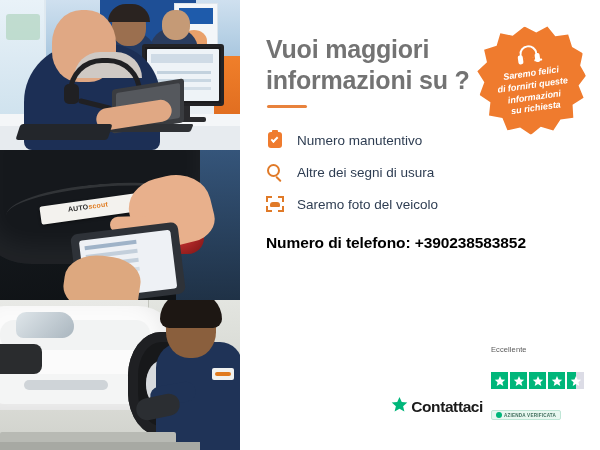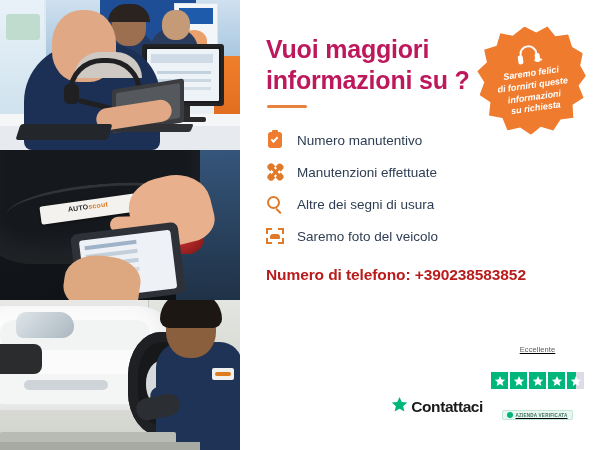--- a/index.html
+++ b/index.html
@@ -142,21 +142,21 @@
   .content {
     position: relative;
     flex: 1 1 auto;
     padding: 34px 22px 0 26px;
     background: #ffffff;
   }
   .headline {
     font-size: 25px;
     line-height: 1.22;
     font-weight: bold;
-    color: #be185d;
+    color: #737373;
     letter-spacing: -.2px;
     max-width: 210px;
   }
   .rule {
     margin: 10px 0 0 1px;
     width: 40px; height: 3px;
     background: #e8823c;
     border-radius: 2px;
   }
 
@@ -269,37 +269,37 @@
     background:#e07a28; border-radius:3px 3px 1px 1px;
   }
   
   .ico-plus .h, .ico-plus .v { position:absolute; background:#e07a28; border-radius:2px; }
   .ico-plus .h { left:1px; top:8px; width:16px; height:2.4px; }
   .ico-plus .v { left:7px; top:2px; width:2.4px; height:15px; }
 
   
   .phone {
     margin-top: 16px;
-    font-size: 15.5px; font-weight: bold; color: #b91c1c;
+    font-size: 15.5px; font-weight: bold; color: #000000;
     letter-spacing: -.1px;
   }
   .sub {
     margin-top: 9px;
     font-size: 11.8px; line-height: 1.55; color: #3a4758;
   }
 
   
   .tp {
     position: absolute;
     right: 16px; bottom: 30px;
     display: flex; align-items: flex-end; gap: 8px;
   }
   .tp .logo { display:flex; align-items:center; gap:3px; padding-bottom:3px; }
   .tp .logo .name { font-size: 15.5px; font-weight: bold; color:#1a1a1a; letter-spacing:-.4px; }
-  .tp .rate { display:flex; flex-direction:column; align-items:center; gap:18px;text-decoration:underline; }
+  .tp .rate { display:flex; flex-direction:column; align-items:flex-start; gap:18px; }
   .tp .rate .cap { font-size:7.5px; color:#5a5a5a; letter-spacing:.1px; }
   .tp .stars { display:flex; gap:2px; }
   .tp .stars .s {
     width:17px; height:17px; background:#00b67a;
     display:flex; align-items:center; justify-content:center;
   }
   .tp .stars .s.half { background:#00b67a; position:relative; }
   .tp .stars .s.half:after {
     content:""; position:absolute; right:0; top:0; width:45%; height:100%;
     background:#dcdce6;
@@ -413,27 +413,20 @@
 
       <div class="feat">
         <span class="ico ico-clipboard">
           <span class="clip"></span>
             <span class="sq"></span>
             <span class="chk"></span>
         </span>
         <span class="txt">Numero manutentivo</span>
       </div>
 
-      <div class="feat">
-        <span class="ico ico-tools">
-          <span class="b1"></span>
-            <span class="b2"></span>
-        </span>
-        <span class="txt">Manutenzioni effettuate</span>
-      </div>
 
       <div class="feat">
         <span class="ico ico-search">
           <span class="lens"></span>
             <span class="hdl"></span>
         </span>
         <span class="txt">Altre dei segni di usura</span>
       </div>
 
       <div class="feat">

